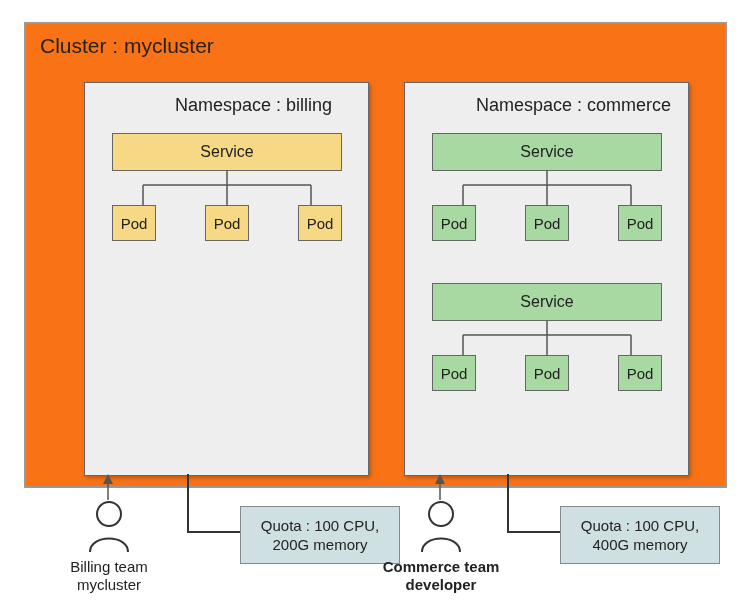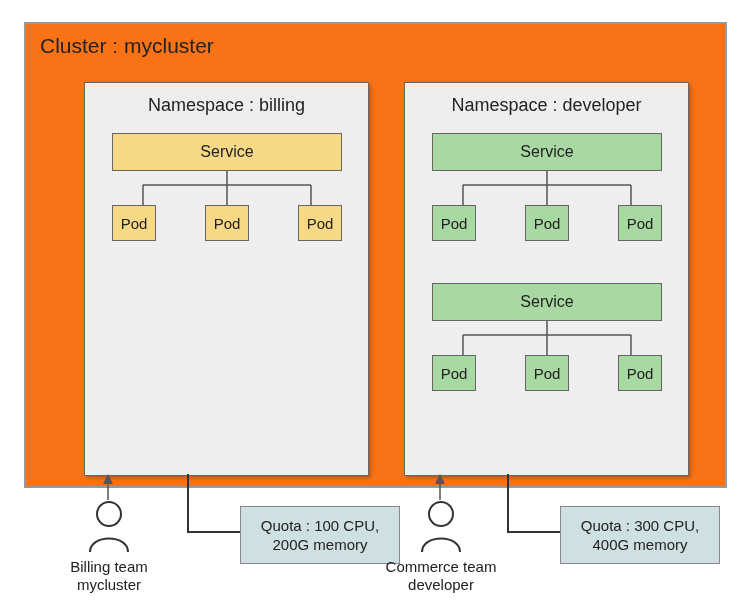--- a/index.html
+++ b/index.html
@@ -37,20 +37,21 @@
     box-shadow: 2px 2px 4px rgba(0,0,0,0.25);
   }
   .ns1 { left: 58px; }
   .ns2 { left: 378px; }
   .ns-title {
     position: absolute;
     top: 12px;
     width: 100%;
     text-align: center;
     font-size: 18px;
+    margin-left: 27px;
   }
   .svc-group { position: absolute; left: 27px; width: 230px; }
   .svc-group.g1 { top: 50px; }
   .svc-group.g2 { top: 200px; }
   .svc-box {
     width: 230px;
     height: 38px;
     border: 1.5px solid #666;
     display: flex;
     align-items: center;
@@ -100,21 +101,21 @@
   .p2 { left: 418px; }
   .person-label {
     position: absolute;
     top: 558px;
     width: 130px;
     text-align: center;
     font-size: 15px;
     line-height: 1.2;
   }
   .pl1 { left: 44px; }
-  .pl2 { left: 376px; }
+  .pl2 { left: 376px; font-weight: bold; }
 </style>
 </head>
 <body>
 
 <div class="cluster">
   <div class="cluster-title">Cluster : mycluster</div>
 
   <div class="namespace ns1">
     <div class="ns-title">Namespace : billing</div>
     <div class="svc-group g1">
@@ -124,21 +125,21 @@
       </svg>
       <div class="pods-row">
         <div class="pod-box yellow">Pod</div>
         <div class="pod-box yellow">Pod</div>
         <div class="pod-box yellow">Pod</div>
       </div>
     </div>
   </div>
 
   <div class="namespace ns2">
-    <div class="ns-title">Namespace : developer</div>
+    <div class="ns-title">Namespace : commerce</div>
     <div class="svc-group g1">
       <div class="svc-box green">Service</div>
       <svg class="connector" width="230" height="34" style="left:0;top:38px">
         <path d="M115 0 L115 14 M31 14 L199 14 M31 14 L31 34 M115 14 L115 34 M199 14 L199 34" stroke="#555" stroke-width="1.5" fill="none"></path>
       </svg>
       <div class="pods-row">
         <div class="pod-box green">Pod</div>
         <div class="pod-box green">Pod</div>
         <div class="pod-box green">Pod</div>
       </div>
@@ -169,21 +170,21 @@
 <svg class="connector" style="left:432px;top:472px;" width="20" height="30">
   <path d="M8 28 L8 8" stroke="#555" stroke-width="1.5" fill="none"></path>
   <path d="M8 2 L3 12 L13 12 Z" fill="#555"></path>
 </svg>
 
 <svg class="connector" style="left:506px;top:474px;" width="60" height="60">
   <path d="M2 0 L2 58 L54 58" stroke="#333" stroke-width="2" fill="none"></path>
 </svg>
 
 <div class="quota q1">Quota : 100 CPU, 200G memory</div>
-<div class="quota q2">Quota : 300 CPU, 400G memory</div>
+<div class="quota q2">Quota : 100 CPU, 400G memory</div>
 
 <svg class="person-svg p1" width="46" height="56">
   <circle cx="23" cy="16" r="12" stroke="#333" stroke-width="2" fill="none"></circle>
   <path d="M4 54 C4 36 42 36 42 54" stroke="#333" stroke-width="2" fill="none"></path>
 </svg>
 <svg class="person-svg p2" width="46" height="56">
   <circle cx="23" cy="16" r="12" stroke="#333" stroke-width="2" fill="none"></circle>
   <path d="M4 54 C4 36 42 36 42 54" stroke="#333" stroke-width="2" fill="none"></path>
 </svg>
 

